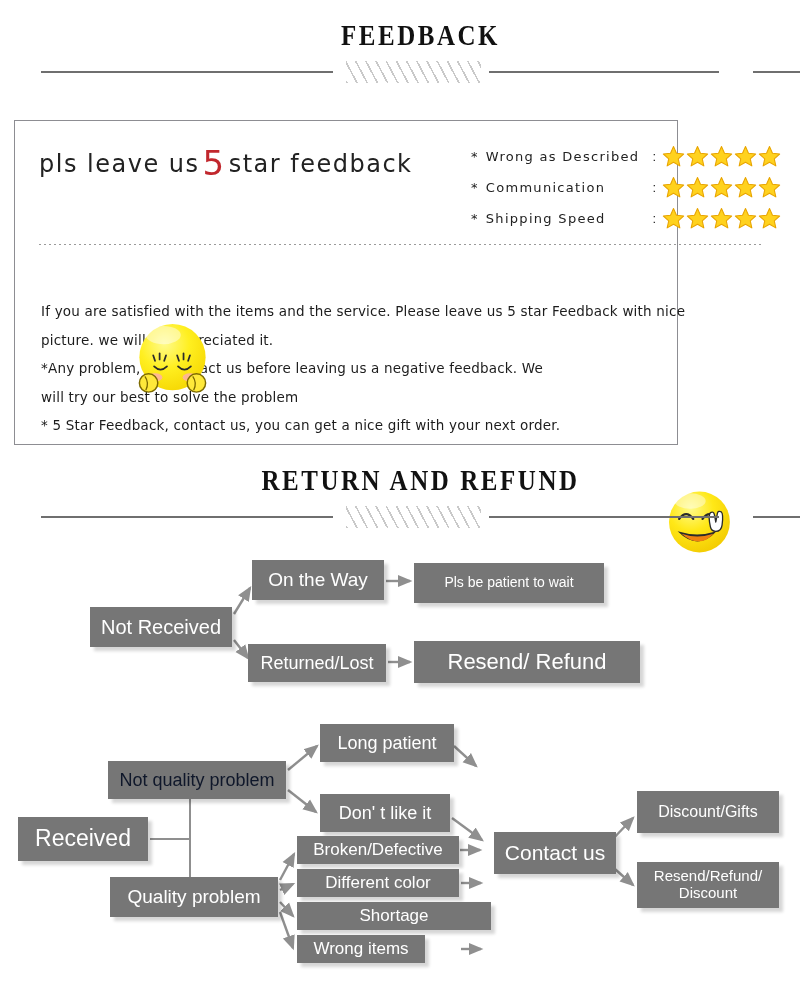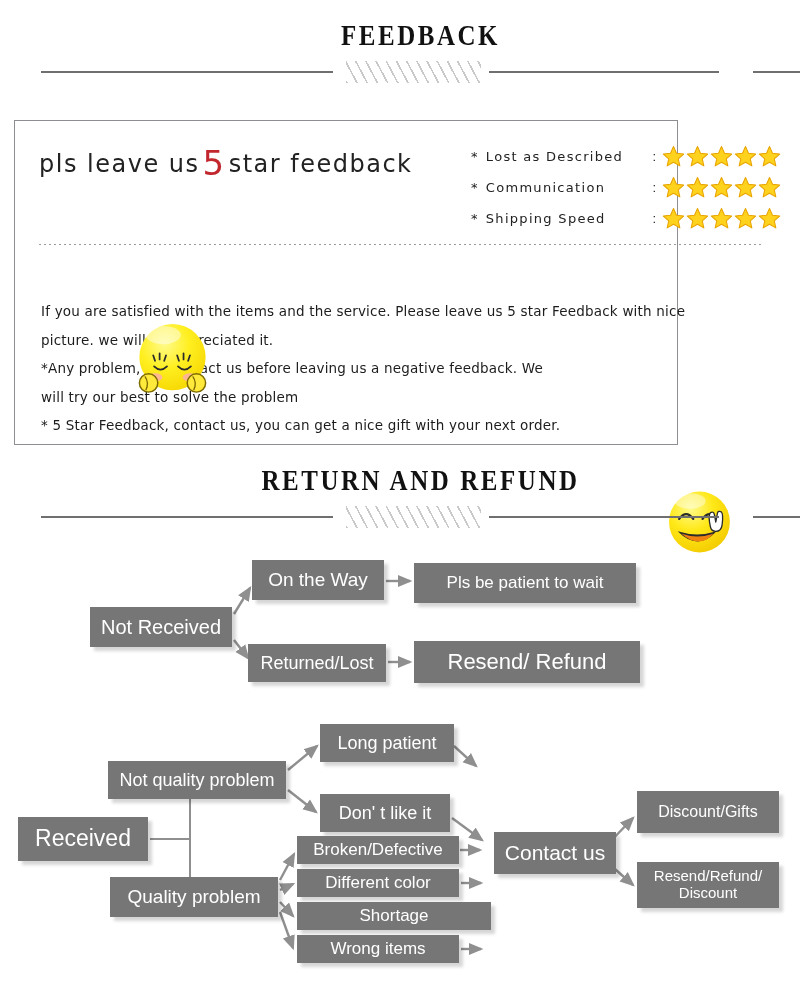--- a/index.html
+++ b/index.html
@@ -103,21 +103,21 @@
 
 <div class="fb-box">
 
   <div class="fb-headline">
     <span>pls leave us</span><span class="five">5</span><span>star feedback</span>
   </div>
 
   <div class="ratings">
       <div class="rrow" style="min-width: 310px;">
         <span class="rlabel">*</span>
-        <span class="rlabel" style="padding-left:7px;">Lost as Described</span>
+        <span class="rlabel" style="padding-left:7px;">Wrong as Described</span>
         <span class="rspacer" style="width:0px"></span>
         <span class="rcolon" style="margin-left:auto;">:</span>
         <span class="stars">
           <svg class="star" viewBox="0 0 24 24">
             <path d="M12 1.6 L15.1 8.6 L22.6 9.4 L17 14.4 L18.6 21.8 L12 18 L5.4 21.8 L7 14.4 L1.4 9.4 L8.9 8.6 Z" fill="#ffd21e" stroke="#e8a400" stroke-width="1.1" stroke-linejoin="round"></path>
           </svg>
           <svg class="star" viewBox="0 0 24 24">
             <path d="M12 1.6 L15.1 8.6 L22.6 9.4 L17 14.4 L18.6 21.8 L12 18 L5.4 21.8 L7 14.4 L1.4 9.4 L8.9 8.6 Z" fill="#ffd21e" stroke="#e8a400" stroke-width="1.1" stroke-linejoin="round"></path>
           </svg>
           <svg class="star" viewBox="0 0 24 24">
@@ -288,53 +288,53 @@
 <div id="flow-not-received">
     <div class="node" style="left: 90px; top: 607px; width: 142px; height: 40px; font-size: 20px; background: rgb(118, 118, 118); color: rgb(255, 255, 255);">
       <span>Not Received</span>
     </div>
     <div class="node" style="left: 252px; top: 560px; width: 132px; height: 40px; font-size: 19px; background: rgb(118, 118, 118); color: rgb(255, 255, 255);">
       <span>On the Way</span>
     </div>
     <div class="node" style="left: 248px; top: 644px; width: 138px; height: 38px; font-size: 18px; background: rgb(118, 118, 118); color: rgb(255, 255, 255);">
       <span>Returned/Lost</span>
     </div>
-    <div class="node" style="left: 414px; top: 563px; width: 222px; height: 40px; font-size: 17px; background: rgb(118, 118, 118); color: rgb(255, 255, 255);">
+    <div class="node" style="left: 414px; top: 563px; width: 190px; height: 40px; font-size: 14px; background: rgb(118, 118, 118); color: rgb(255, 255, 255);">
       <span>Pls be patient to wait</span>
     </div>
     <div class="node" style="left: 414px; top: 641px; width: 226px; height: 42px; font-size: 22px; background: rgb(118, 118, 118); color: rgb(255, 255, 255);">
       <span>Resend/ Refund</span>
     </div>
   </div>
 <div id="flow-received">
     <div class="node" style="left: 18px; top: 817px; width: 130px; height: 44px; font-size: 23px; background: rgb(118, 118, 118); color: rgb(255, 255, 255);">
       <span>Received</span>
     </div>
-    <div class="node" style="left: 108px; top: 761px; width: 178px; height: 38px; font-size: 18px; background: rgb(118, 118, 118); color: #ffffff;">
+    <div class="node" style="left: 108px; top: 761px; width: 178px; height: 38px; font-size: 18px; background: rgb(118, 118, 118); color: #0f172a;">
       <span>Not quality problem</span>
     </div>
     <div class="node" style="left: 110px; top: 877px; width: 168px; height: 40px; font-size: 19px; background: rgb(118, 118, 118); color: rgb(255, 255, 255);">
       <span>Quality problem</span>
     </div>
     <div class="node" style="left: 320px; top: 724px; width: 134px; height: 38px; font-size: 18px; background: rgb(118, 118, 118); color: rgb(255, 255, 255);">
       <span>Long patient</span>
     </div>
     <div class="node" style="left: 320px; top: 794px; width: 130px; height: 38px; font-size: 18px; background: rgb(118, 118, 118); color: rgb(255, 255, 255);">
       <span>Don' t like it</span>
     </div>
     <div class="node" style="left: 297px; top: 836px; width: 162px; height: 28px; font-size: 17px; background: rgb(118, 118, 118); color: rgb(255, 255, 255);">
       <span>Broken/Defective</span>
     </div>
     <div class="node" style="left: 297px; top: 869px; width: 162px; height: 28px; font-size: 17px; background: rgb(118, 118, 118); color: rgb(255, 255, 255);">
       <span>Different color</span>
     </div>
     <div class="node" style="left: 297px; top: 902px; width: 194px; height: 28px; font-size: 17px; background: rgb(118, 118, 118); color: rgb(255, 255, 255);">
       <span>Shortage</span>
     </div>
-    <div class="node" style="left: 297px; top: 935px; width: 162px; height: 28px; font-size: 17px; background: rgb(118, 118, 118); color: rgb(255, 255, 255);">
+    <div class="node" style="left: 297px; top: 935px; width: 128px; height: 28px; font-size: 17px; background: rgb(118, 118, 118); color: rgb(255, 255, 255);">
       <span>Wrong items</span>
     </div>
     <div class="node" style="left: 494px; top: 832px; width: 122px; height: 42px; font-size: 21px; background: rgb(118, 118, 118); color: rgb(255, 255, 255);">
       <span>Contact us</span>
     </div>
     <div class="node" style="left: 637px; top: 791px; width: 142px; height: 42px; font-size: 16px; background: rgb(118, 118, 118); color: rgb(255, 255, 255);">
       <span>Discount/Gifts</span>
     </div>
     <div class="node" style="left: 637px; top: 862px; width: 142px; height: 46px; font-size: 15px; background: rgb(118, 118, 118); color: rgb(255, 255, 255);">
       <span>Resend/Refund/ Discount</span>

